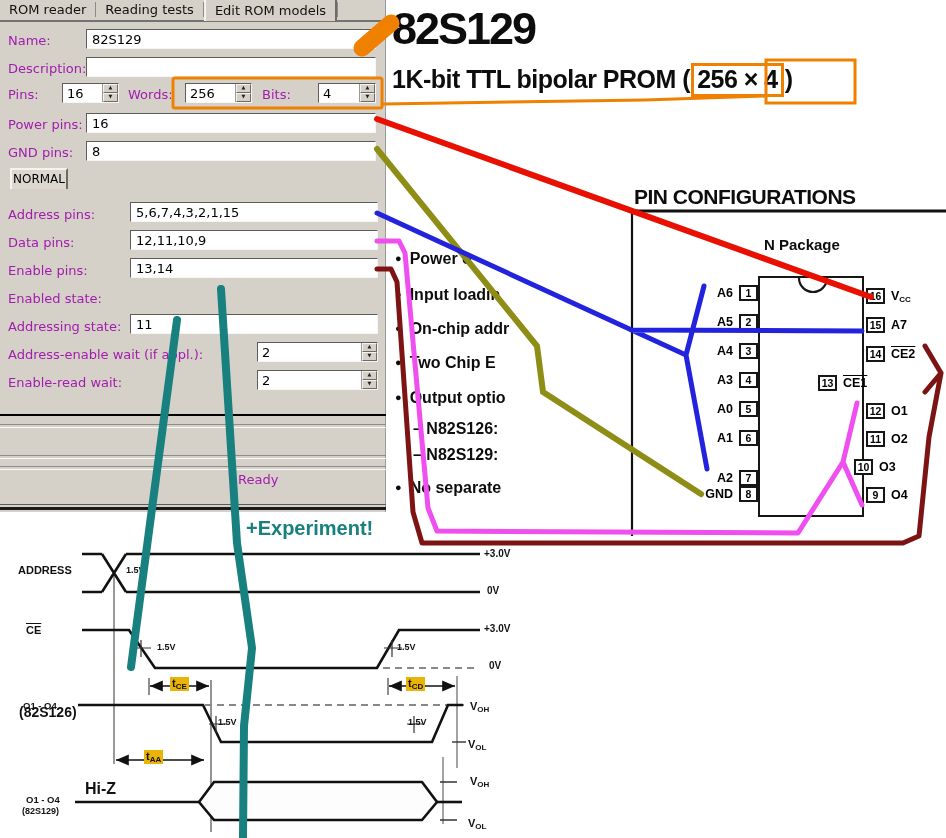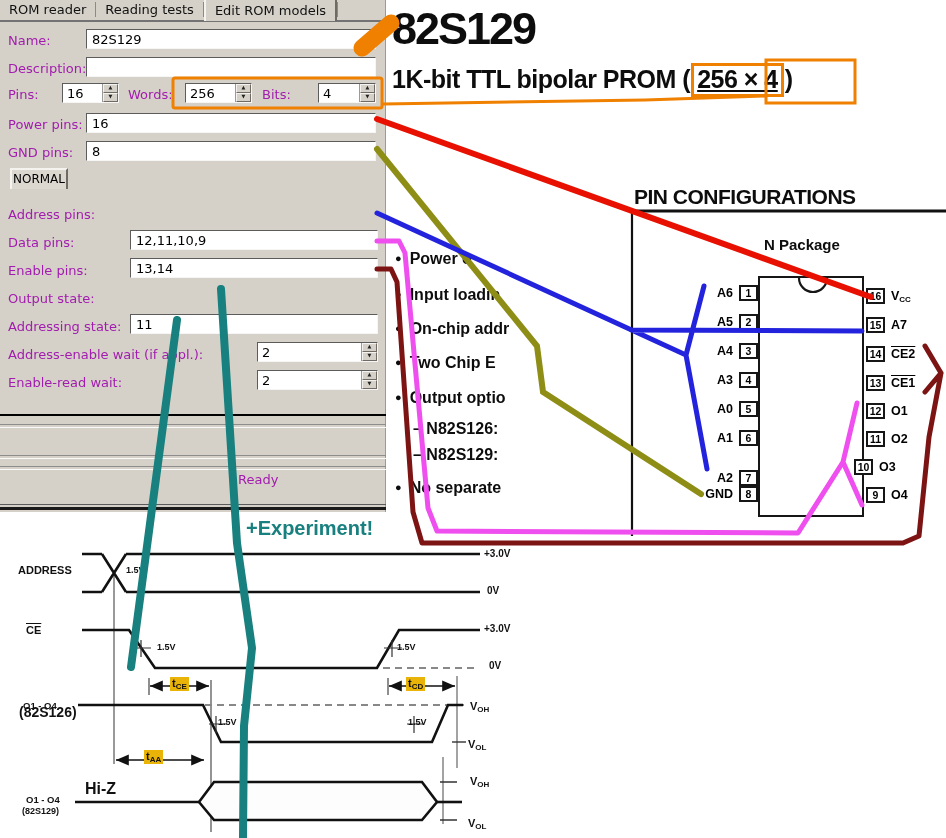--- a/index.html
+++ b/index.html
@@ -29,21 +29,21 @@
        padding-top:2px;box-sizing:border-box;}
   .hline{position:absolute;left:0;width:386px;height:0;border-top:2px solid #000;}
   .groove{position:absolute;left:0;width:386px;height:2px;
           border-top:1px solid #8d8d8d;border-bottom:1px solid #fafaf8;}
   .botline1{position:absolute;left:0;top:504px;width:386px;height:1px;background:#5a5a5a;}
   .botline2{position:absolute;left:0;top:507px;width:386px;height:3px;background:#1a1a1a;}
   
   .ds{font-family:"Liberation Sans",sans-serif;color:#0d0d0d;}
   #ds-title{position:absolute;left:392px;top:3px;font-size:45px;font-weight:800;letter-spacing:-2px;}
   #ds-sub{position:absolute;left:392px;top:63px;font-size:25px;font-weight:800;letter-spacing:-0.5px;white-space:nowrap;}
-  .obox{border:3px solid #f08000;padding:0 3px;margin:0 1px;display:inline-block;line-height:1.1;text-decoration:underline;}
+  .obox{border:3px solid #f08000;padding:0 3px;margin:0 1px;display:inline-block;line-height:1.1;}
   #pincfg-title{position:absolute;left:634px;top:185px;font-size:21px;font-weight:800;letter-spacing:-0.5px;}
   #pkg{position:absolute;left:764px;top:236px;font-size:15px;font-weight:bold;}
   .feat{position:absolute;font-size:16px;font-weight:bold;white-space:nowrap;}
   .feat.dot::before{content:"●";font-size:11px;margin-right:8px;vertical-align:2px;}
   #chipbody{position:absolute;left:758px;top:276px;width:106px;height:241px;
             border:2px solid #161616;background:#fff;box-sizing:border-box;}
   .pinrow{position:absolute;display:flex;align-items:center;gap:6px;height:18px;}
   .pinrow.l{justify-content:flex-end;}
   .pinbox{width:19px;height:16px;border:2px solid #161616;box-sizing:border-box;background:#fff;
           font-size:10.5px;font-weight:bold;text-align:center;line-height:12px;font-family:"Liberation Sans",sans-serif;}
@@ -108,28 +108,29 @@
 
     <div class="lbl" style="left:8px;top:117px">Power pins:</div>
     <input class="tb" style="left: 86px; top: 113px; width: 290px; height: 20px;" value="16">
 
     <div class="lbl" style="left:8px;top:145px">GND pins:</div>
     <input class="tb" style="left: 86px; top: 141px; width: 290px; height: 20px;" value="8">
 
     <div class="minitab" style="left:10px;top:168px;width:58px;height:21px">NORMAL</div>
 
     <div class="lbl" style="left:8px;top:207px">Address pins:</div>
+    <input class="tb" style="left: 130px; top: 202px; width: 248px; height: 20px;" value="5,6,7,4,3,2,1,15">
 
     <div class="lbl" style="left:8px;top:235px">Data pins:</div>
     <input class="tb" style="left: 130px; top: 230px; width: 248px; height: 20px;" value="12,11,10,9">
 
     <div class="lbl" style="left:8px;top:263px">Enable pins:</div>
     <input class="tb" style="left: 130px; top: 258px; width: 248px; height: 20px;" value="13,14">
 
-    <div class="lbl" style="left:8px;top:291px">Output state:</div>
+    <div class="lbl" style="left:8px;top:291px">Enabled state:</div>
 
     <div class="lbl" style="left:8px;top:319px">Addressing state:</div>
     <input class="tb" style="left: 130px; top: 314px; width: 248px; height: 20px;" value="11">
 
     <div class="lbl" style="left:8px;top:347px">Address-enable wait (if appl.):</div>
     <div class="spin" style="left:257px;top:342px;width:121px;height:20px">
       <input value="2" style="">
       <div class="spbtns">
           <div class="spb">▲</div>
           <div class="spb">▼</div>
@@ -209,21 +210,21 @@
       <span class="pinname"><span>V</span><sub>CC</sub></span>
     </div>
   <div class="pinrow" style="left:866px;top:316px;width:80px">
       <span class="pinbox">15</span>
       <span class="pinname">A7</span>
     </div>
   <div class="pinrow" style="left:866px;top:345px;width:80px">
       <span class="pinbox">14</span>
       <span class="pinname ovl">CE2</span>
     </div>
-  <div class="pinrow" style="left:866px;top:374px;width:64px">
+  <div class="pinrow" style="left:818px;top:374px;width:64px">
       <span class="pinbox">13</span>
       <span class="pinname ovl">CE1</span>
     </div>
   <div class="pinrow" style="left:866px;top:402px;width:80px">
       <span class="pinbox">12</span>
       <span class="pinname">O1</span>
     </div>
   <div class="pinrow" style="left:866px;top:430px;width:80px">
       <span class="pinbox">11</span>
       <span class="pinname">O2</span>

